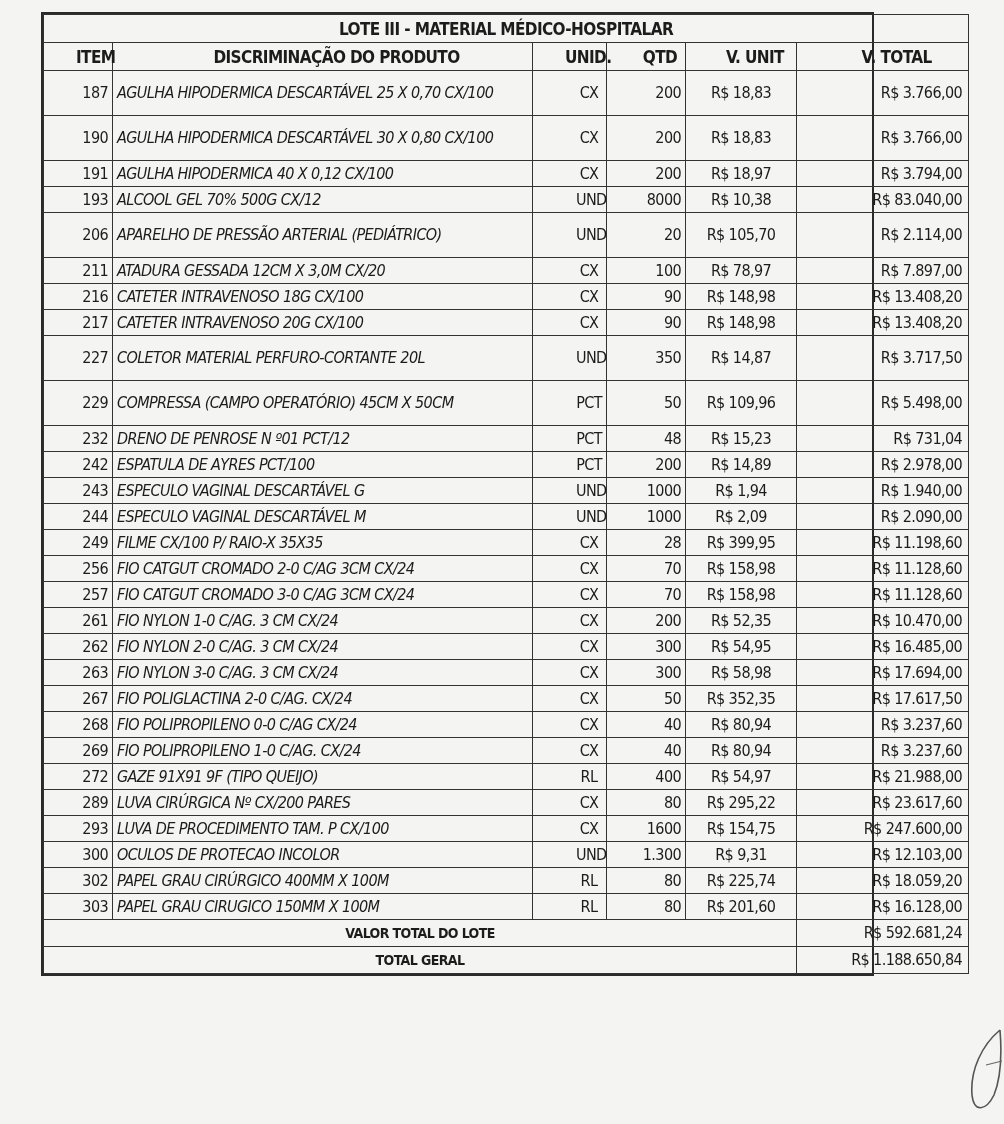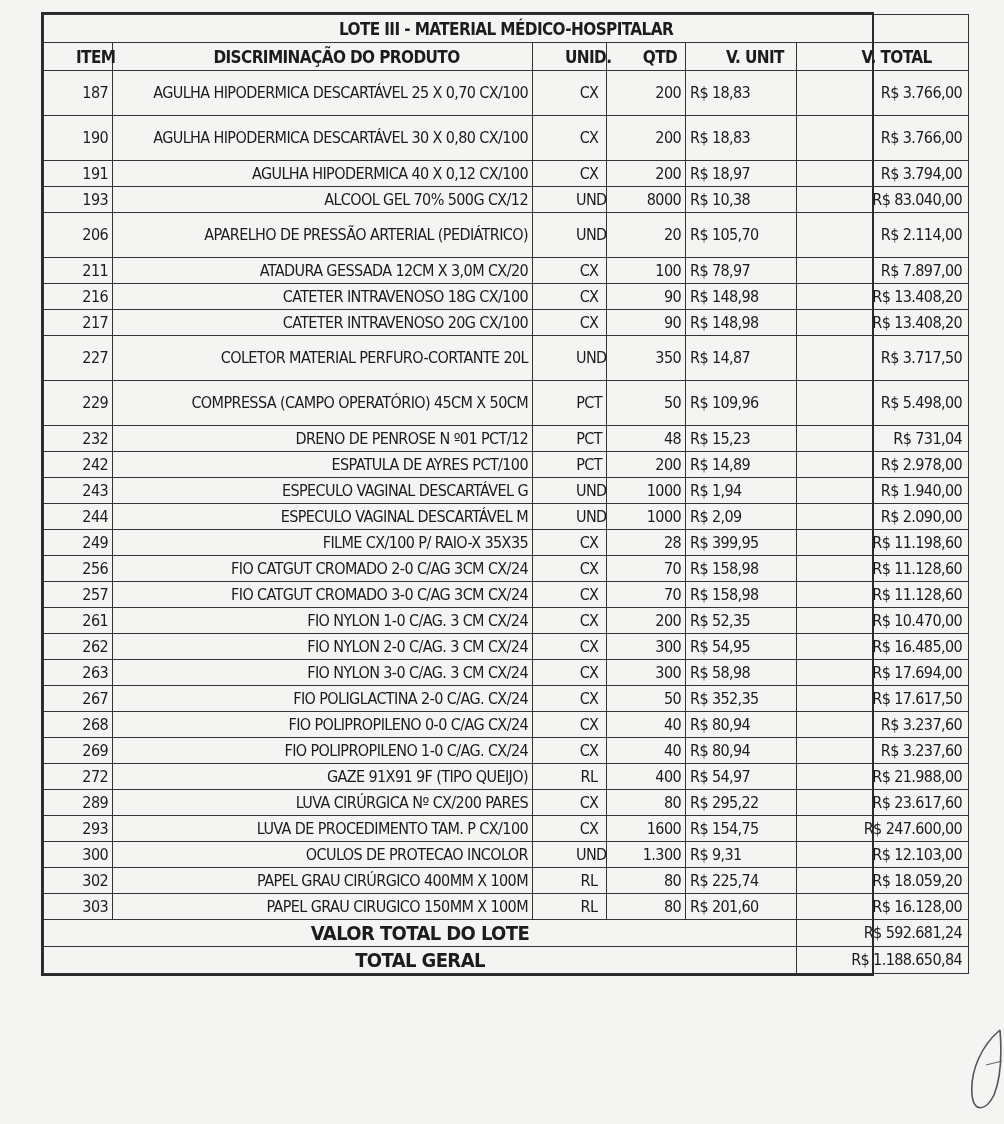--- a/index.html
+++ b/index.html
@@ -12,29 +12,29 @@
     border:2px solid #2a2a2a; box-sizing:border-box;
   }
   table { border-collapse:collapse; width:100%; table-layout:fixed; }
   td, th {
     border:1.5px solid #333; padding:0 4px; font-size:16px; line-height:18px;
     font-stretch:condensed; letter-spacing:-0.6px; white-space:nowrap;
   }
   .title th { height:27px; font-size:17px; font-weight:bold; text-align:center; }
   .head th { height:27px; font-size:17px; font-weight:bold; text-align:center;padding-left:32px; }
   td.item { text-align:right; }
-  td.desc { text-align:right; white-space:normal; }
+  td.desc { text-align:left; white-space:normal;font-style:italic; }
   td.unid { text-align:center;padding-left:43px; }
   td.qtd { text-align:right; }
-  td.unit { text-align:left; }
+  td.unit { text-align:center; }
   td.total { text-align:right; padding-right:6px;margin-top:36px; }
   tr.r1 td { height:25px; }
   tr.r2 td { height:44px; }
   tr.sum td { height:26px; }
-  td.sum-label { text-align:center; font-weight:bold; font-size:20px; }
+  td.sum-label { text-align:center; font-weight:bold; font-size:14px; }
   .signature {
     position:absolute; right:0; top:1025px; width:40px; height:90px;
   }
 </style>
 </head>
 <body>
 
 <div class="sheet">
   <table>
     <colgroup>

